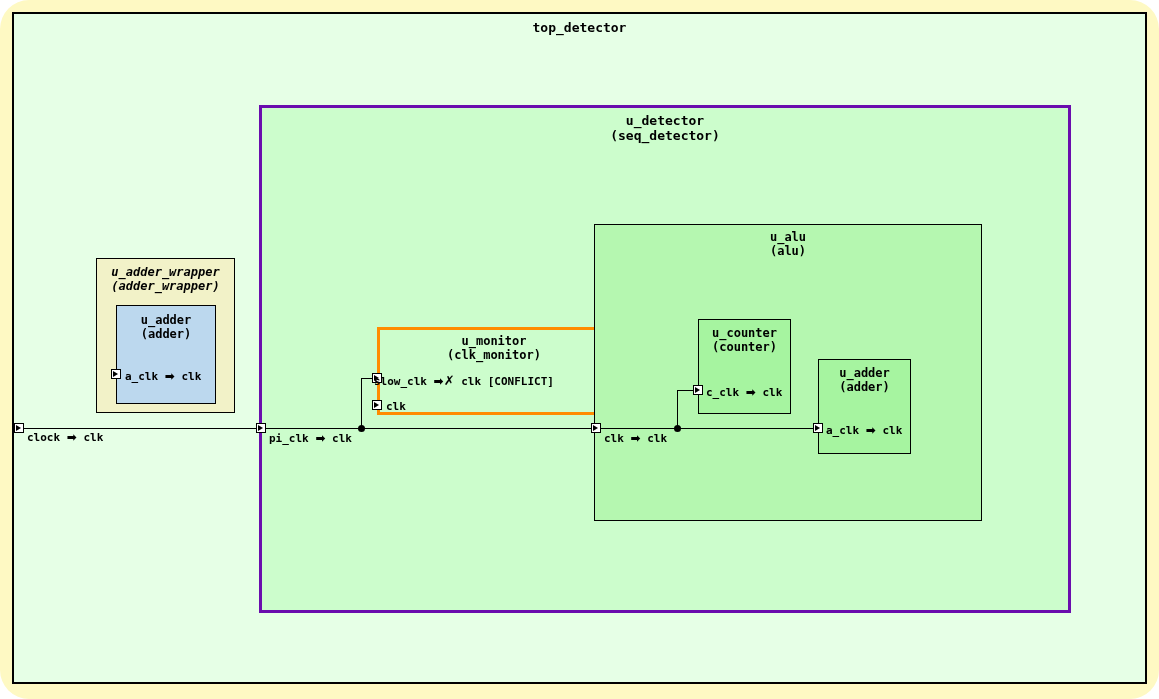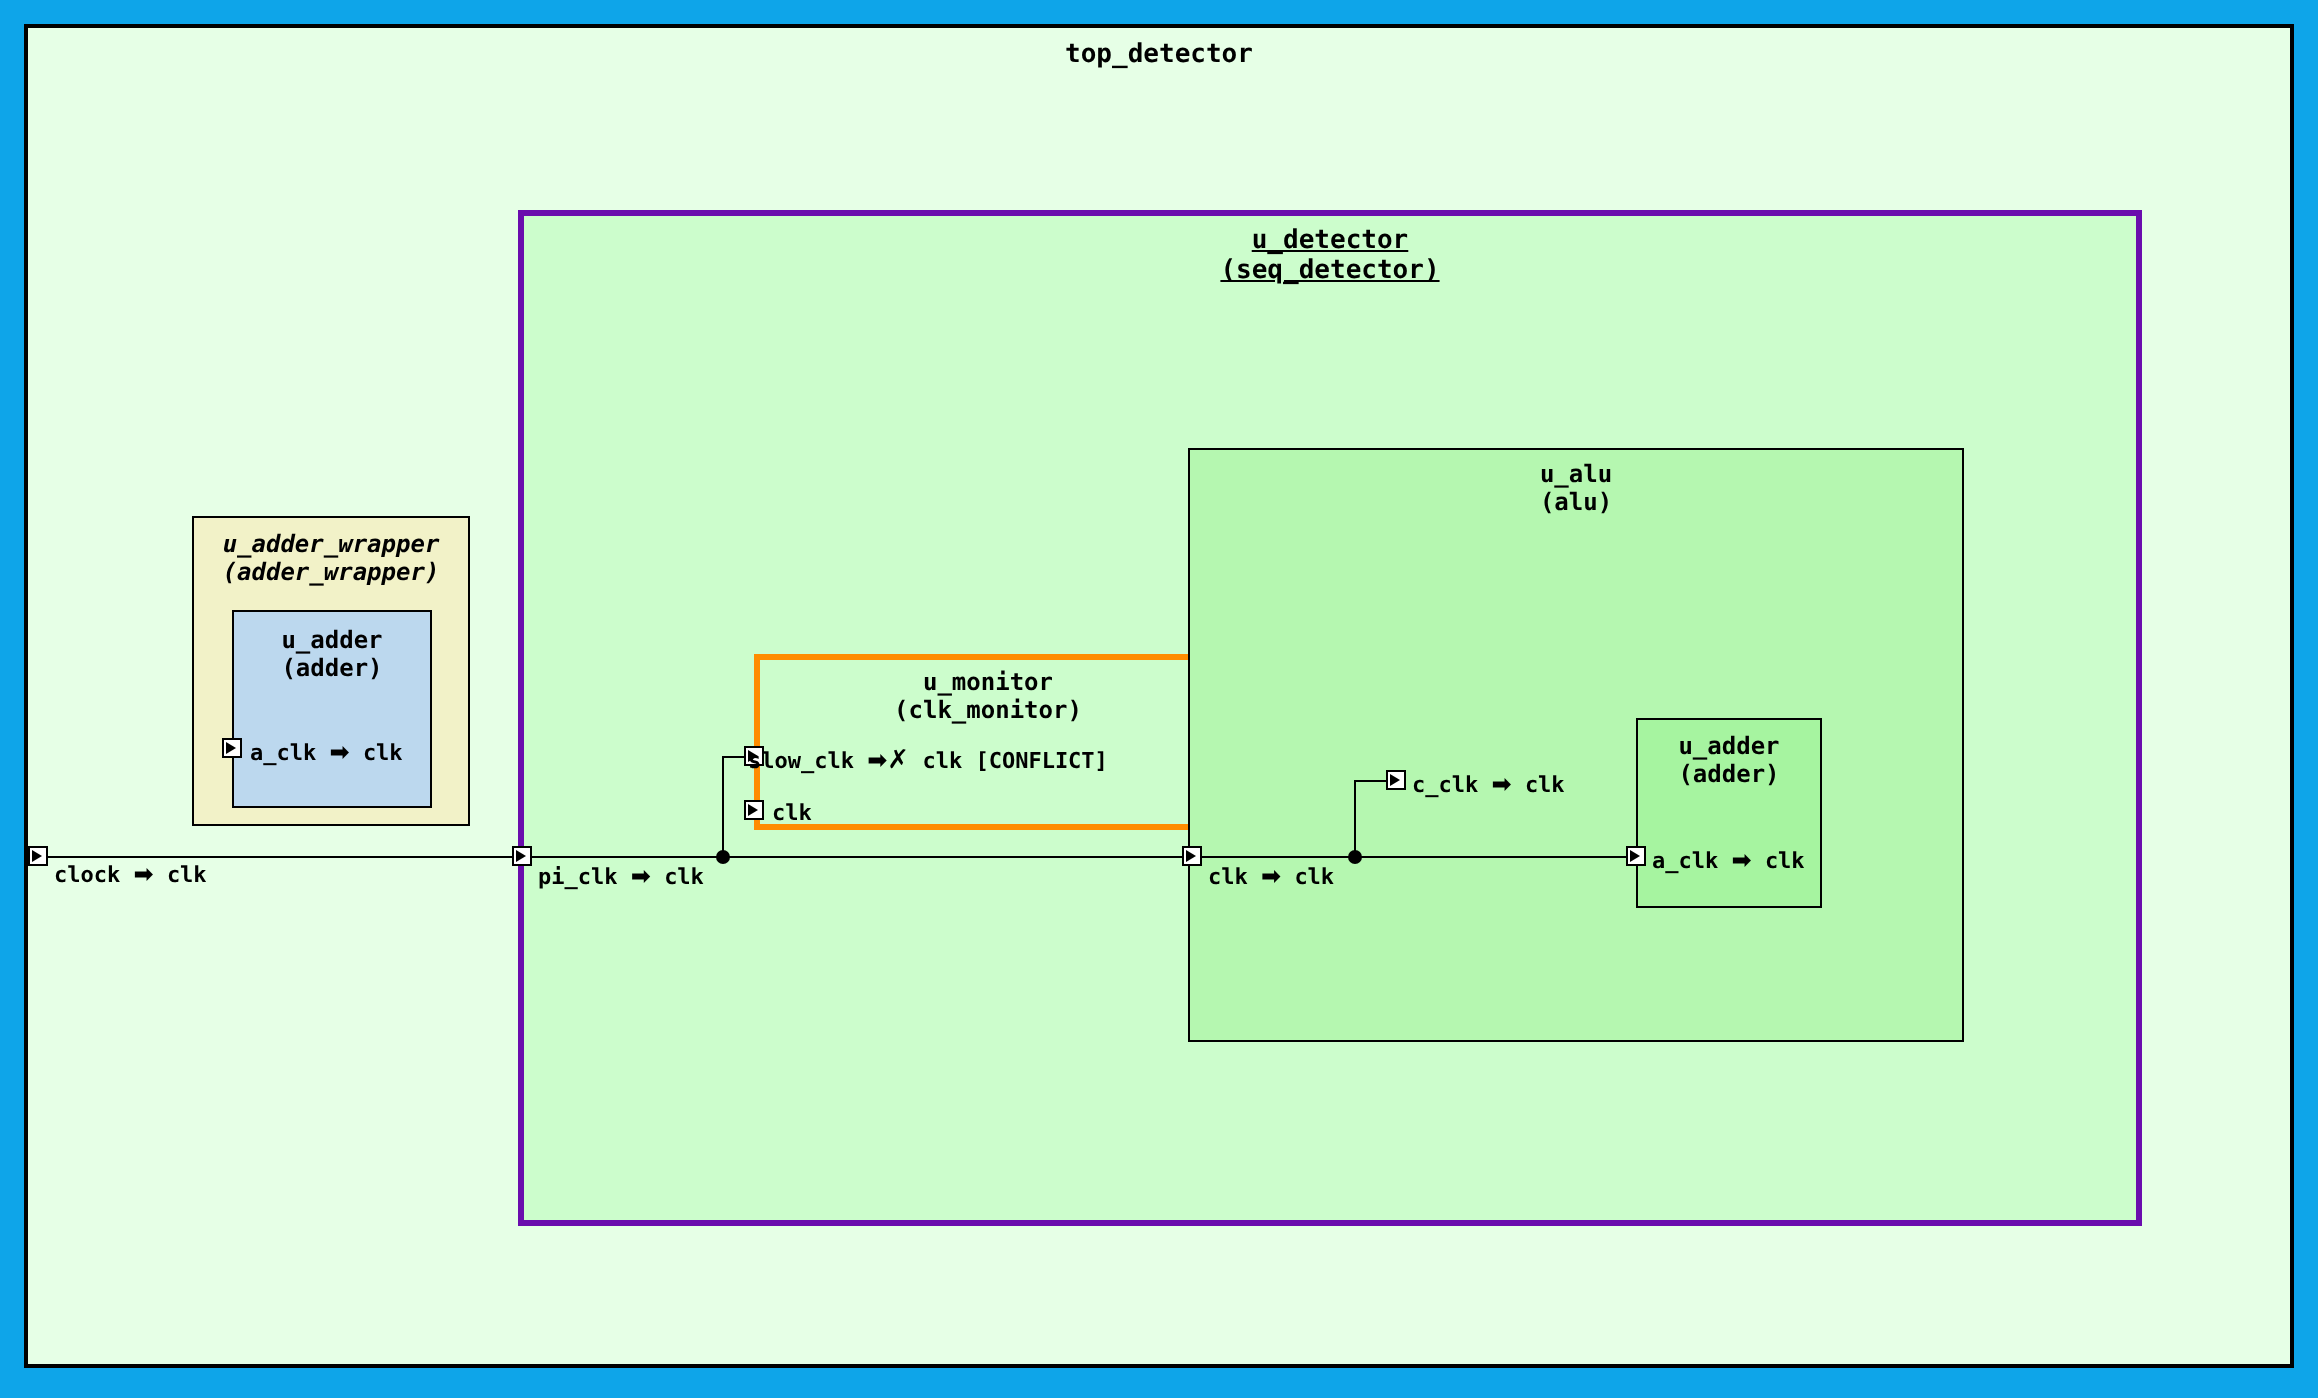--- a/index.html
+++ b/index.html
@@ -7,22 +7,23 @@
     padding: 0;
     background: #ffffff;
   }
   body {
     font-family: "DejaVu Sans Mono", "Liberation Mono", monospace;
   }
   #canvas {
     position: relative;
     width: 1159px;
     height: 699px;
-    background: #0ea5e9;
+    background: #fef9c3;
     overflow: hidden;
+    border-radius: 29px;
   }
 
   
   .box {
     position: absolute;
     box-sizing: border-box;
   }
   .box-title {
     position: absolute;
     left: 0;
@@ -54,21 +55,20 @@
     left: 259px;
     top: 105px;
     width: 812px;
     height: 508px;
     background: #ccfdcc;
     border: 3px solid #6a0dad;
   }
   #detector-title {
     top: 5px;
     font-size: 13px;
-    text-decoration: underline;
   }
 
   
   #wrapper-box {
     left: 96px;
     top: 258px;
     width: 139px;
     height: 155px;
     background: #f2f2c8;
     border: 1.5px solid #000000;
@@ -232,20 +232,23 @@
   </div>
 
   <div class="box" id="monitor-box">
     <div class="box-title" id="monitor-title"><span>u_monitor</span><br><span>(clk_monitor)</span></div>
   </div>
 
   <div class="box" id="alu-box">
     <div class="box-title" id="alu-title"><span>u_alu</span><br><span>(alu)</span></div>
   </div>
 
+  <div class="box" id="counter-box">
+    <div class="box-title" id="counter-title"><span>u_counter</span><br><span>(counter)</span></div>
+  </div>
 
   <div class="box" id="alu-adder-box">
     <div class="box-title" id="alu-adder-title"><span>u_adder</span><br><span>(adder)</span></div>
   </div>
 
   <div class="wire-h" style="left:19px; top:428px; width:242px;"></div>
   <div class="wire-h" style="left:261px; top:428px; width:335px;"></div>
   <div class="wire-h" style="left:596px; top:428px; width:223px;"></div>
 
   <div class="junction" style="left:358px; top:425px;"></div>

